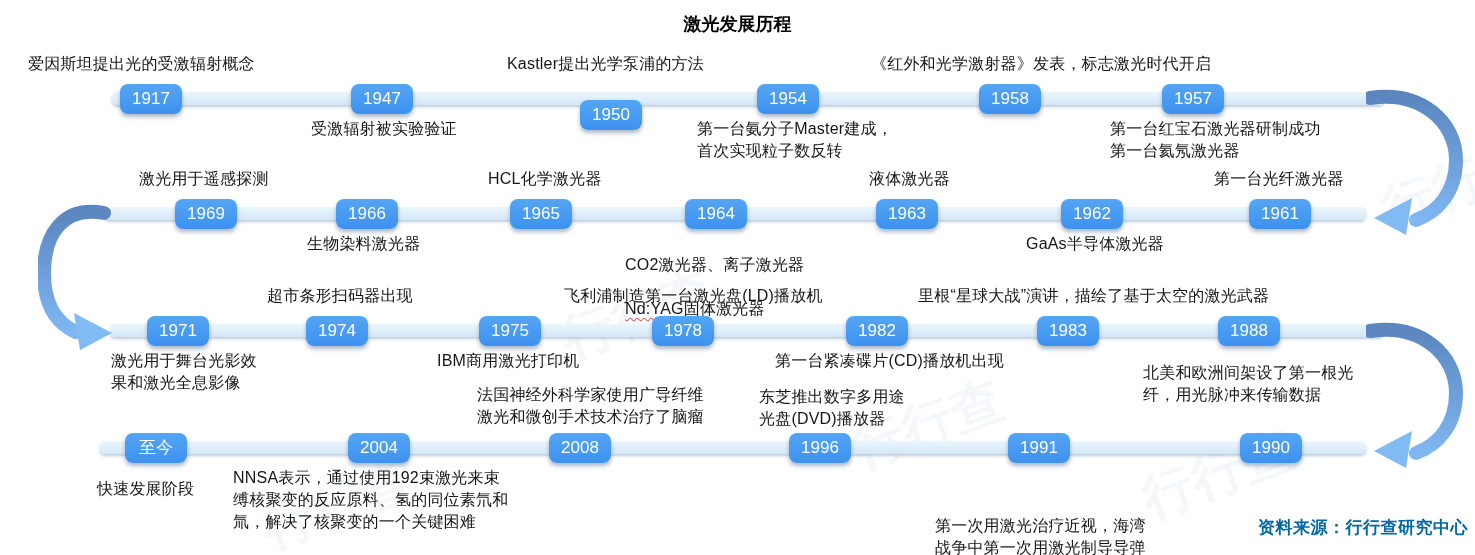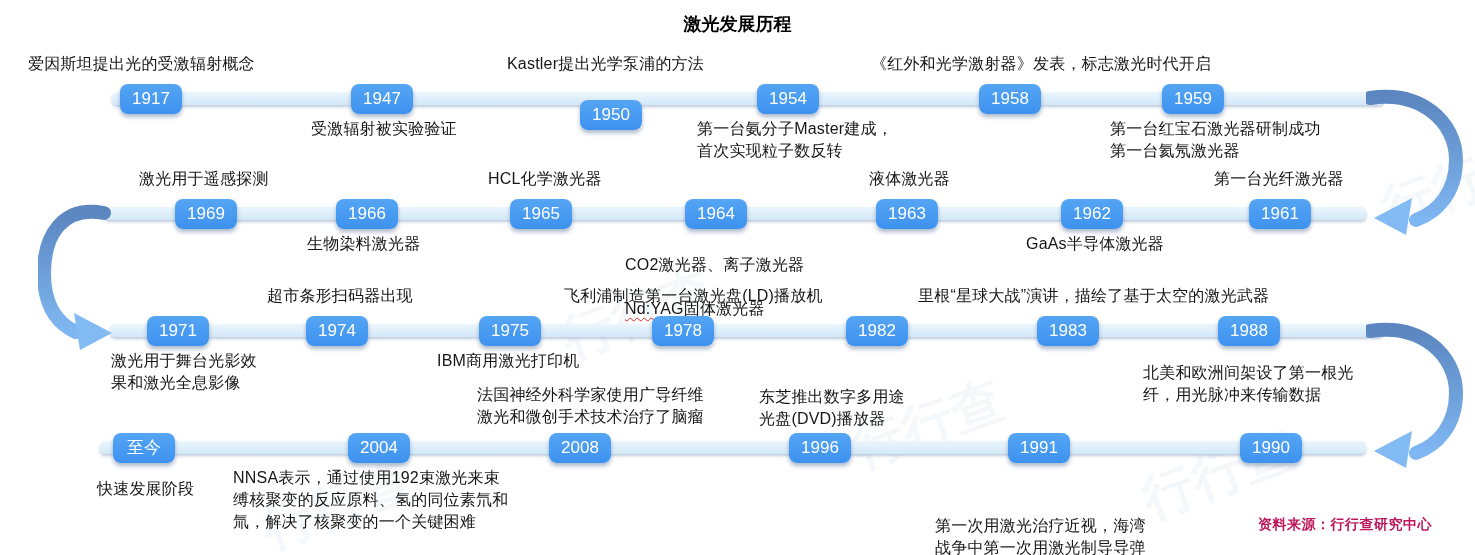--- a/index.html
+++ b/index.html
@@ -12,22 +12,22 @@
          box-shadow:0 2px 3px rgba(110,140,170,0.45);}
   .pill{position:absolute;width:62px;height:30px;border-radius:8px;
         background:linear-gradient(180deg,#55a5f4 0%,#3d92ef 100%);
         color:#fff;font-size:17px;text-align:center;line-height:30px;
         box-shadow:0 3px 4px rgba(70,100,140,0.45);}
   .ann{position:absolute;font-size:16px;line-height:22px;white-space:pre-line;
        letter-spacing:0.2px;color:#161616;}
   .squiggle{text-decoration:underline;text-decoration-style:wavy;
             text-decoration-color:#e02b20;text-decoration-thickness:1px;text-underline-offset:3px;}
   .swoosh{position:absolute;}
-  .src{position:absolute;left:1258px;top:516px;font-size:14px;font-weight:700;
-       color:#be185d;letter-spacing:0.5px;text-align:right;}
+  .src{position:absolute;left:1258px;top:516px;font-size:17px;font-weight:700;
+       color:#0369a1;letter-spacing:0.5px;text-align:right;}
   .wm{position:absolute;font-size:52px;font-weight:700;color:rgba(120,150,180,0.07);
       transform:rotate(-20deg);white-space:nowrap;}
 </style>
 </head>
 <body>
 
 <div class="canvas">
 
   <div class="wm" style="left:560px;top:280px;">行行查</div>
   <div class="wm" style="left:850px;top:390px;">行行查</div>
@@ -36,21 +36,21 @@
   <div class="wm" style="left:1380px;top:150px;">行行查</div>
 
   <div class="title">激光发展历程</div>
 
   <div class="track" style="left:112px;top:92px;width:1272px;"></div>
   <div class="pill" style="left:120px;top:84px;">1917</div>
   <div class="pill" style="left:351px;top:84px;">1947</div>
   <div class="pill" style="left:580px;top:100px;">1950</div>
   <div class="pill" style="left:757px;top:84px;">1954</div>
   <div class="pill" style="left:979px;top:84px;">1958</div>
-  <div class="pill" style="left:1162px;top:84px;">1959</div>
+  <div class="pill" style="left:1162px;top:84px;">1957</div>
   <div class="ann" style="left:28px;top:53px;">爱因斯坦提出光的受激辐射概念</div>
   <div class="ann" style="left:311px;top:118px;">受激辐射被实验验证</div>
   <div class="ann" style="left:507px;top:53px;">Kastler提出光学泵浦的方法</div>
   <div class="ann" style="left:697px;top:118px;">第一台氨分子Master建成，
 首次实现粒子数反转</div>
   <div class="ann" style="left:871px;top:53px;">《红外和光学激射器》发表，标志激光时代开启</div>
   <div class="ann" style="left:1110px;top:118px;">第一台红宝石激光器研制成功
 第一台氦氖激光器</div>
 
   <div class="track" style="left:104px;top:207px;width:1262px;"></div>
@@ -78,26 +78,27 @@
   <div class="pill" style="left:479px;top:316px;">1975</div>
   <div class="pill" style="left:652px;top:316px;">1978</div>
   <div class="pill" style="left:846px;top:316px;">1982</div>
   <div class="pill" style="left:1037px;top:316px;">1983</div>
   <div class="pill" style="left:1218px;top:316px;">1988</div>
   <div class="ann" style="left:111px;top:350px;">激光用于舞台光影效
 果和激光全息影像</div>
   <div class="ann" style="left:267px;top:285px;">超市条形扫码器出现</div>
   <div class="ann" style="left:437px;top:350px;">IBM商用激光打印机</div>
   <div class="ann" style="left:564px;top:285px;">飞利浦制造第一台激光盘(LD)播放机</div>
+  <div class="ann" style="left:775px;top:350px;">第一台紧凑碟片(CD)播放机出现</div>
   <div class="ann" style="left:918px;top:285px;">里根“星球大战”演讲，描绘了基于太空的激光武器</div>
   <div class="ann" style="left:1143px;top:350px;margin-top:12px;">北美和欧洲间架设了第一根光
 纤，用光脉冲来传输数据</div>
 
   <div class="track" style="left:100px;top:441px;width:1266px;"></div>
-  <div class="pill" style="left:113px;top:433px;">至今</div>
+  <div class="pill" style="left:125px;top:433px;">至今</div>
   <div class="pill" style="left:348px;top:433px;">2004</div>
   <div class="pill" style="left:549px;top:433px;">2008</div>
   <div class="pill" style="left:789px;top:433px;">1996</div>
   <div class="pill" style="left:1008px;top:433px;">1991</div>
   <div class="pill" style="left:1240px;top:433px;">1990</div>
   <div class="ann" style="left:97px;top:478px;">快速发展阶段</div>
   <div class="ann" style="left:233px;top:467px;">NNSA表示，通过使用192束激光来束
 缚核聚变的反应原料、氢的同位素氘和
 氚，解决了核聚变的一个关键困难</div>
   <div class="ann" style="left:477px;top:384px;">法国神经外科学家使用广导纤维

